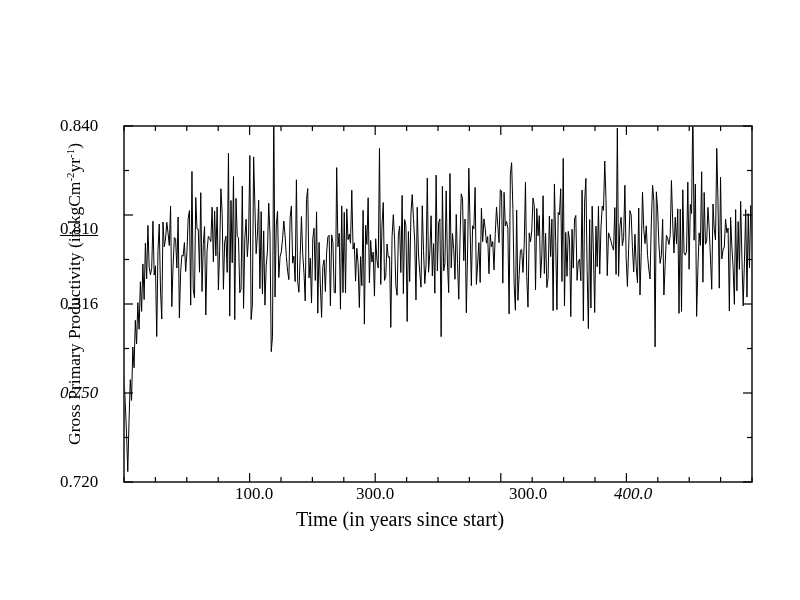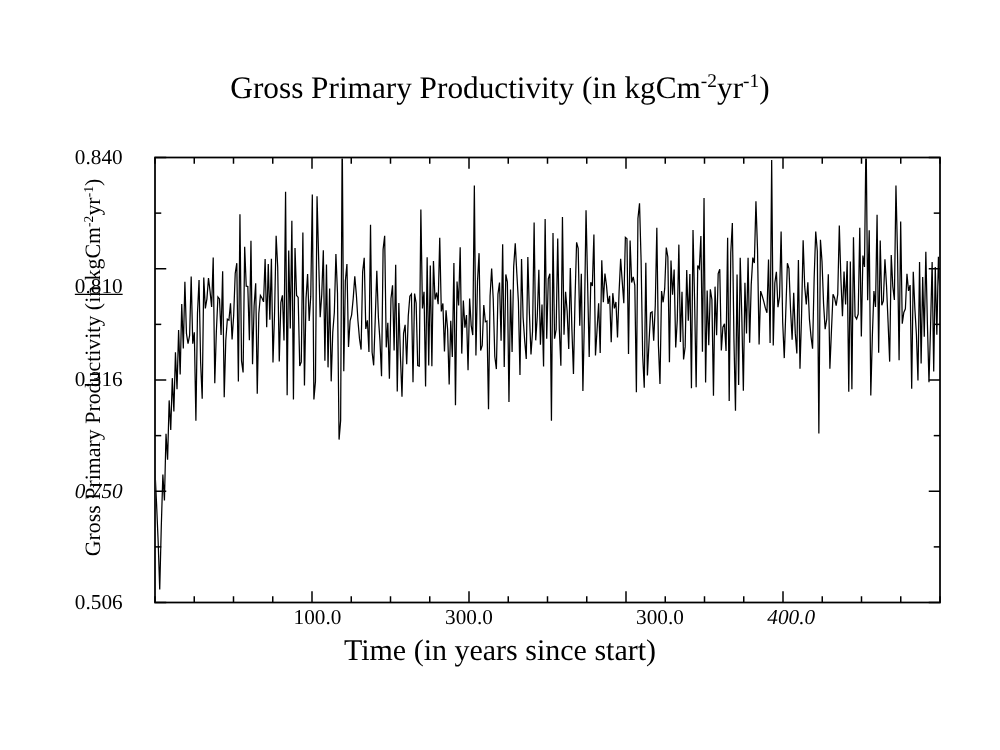--- a/index.html
+++ b/index.html
@@ -65,21 +65,21 @@
     right: 0px;
     top: 0;
     white-space: nowrap;
   }
   .xlabel {
     position: absolute;
     left: 0;
     top: 508px;
     width: 800px;
     text-align: center;
-    font-size: 24px;
+    font-size: 20px;
     white-space: nowrap;
   }
   .ylabel {
     position: absolute;
     left: 0;
     top: 0;
     width: 380px;
     text-align: center;
     font-size: 17.5px;
     white-space: nowrap;
@@ -104,23 +104,20 @@
     margin-top: -10px;
     white-space: nowrap;
   }
   svg { display: block; }
 </style>
 </head>
 <body>
 
 <div id="figure">
 
-  <div class="title">
-    <span>Gross Primary Productivity (in kgCm</span><sup>-2</sup><span>yr</span><sup>-1</sup><span>)</span>
-  </div>
 
 
   <div class="ylabel">
     <span>Gross Primary Productivity (in kgCm</span><sup>-2</sup><span>yr</span><sup>-1</sup><span>)</span>
   </div>
 
   <div class="xlabel">Time (in years since start)</div>
 
   <svg id="plot-svg" width="800" height="600">
       <defs>
@@ -194,20 +191,20 @@
         <line x1="752" y1="125.99999999999966" x2="743" y2="125.99999999999966" stroke="#000000" stroke-width="1.2"></line>
       </g>
     <path id="data-line" fill="none" stroke="#000000" stroke-width="1" stroke-linejoin="miter" stroke-linecap="butt" d="M124.00,376.68L125.26,403.38L126.52,433.05L127.78,471.62L129.03,421.18L130.29,379.65L131.55,400.42L132.81,347.02L134.07,367.78L135.33,320.32L136.59,344.05L137.84,302.52L139.10,329.22L140.36,281.75L141.62,311.42L142.88,263.95L144.14,299.55L145.39,243.18L146.65,278.78L147.91,225.38L149.17,266.92L150.43,274.92L151.69,268.32L152.95,221.19L154.20,275.02L155.46,265.83L156.72,336.52L157.98,250.58L159.24,223.97L160.50,290.03L161.76,319.02L163.01,221.99L164.27,246.79L165.53,239.08L166.79,222.37L168.05,233.08L169.31,245.56L170.57,206.00L171.82,306.66L173.08,265.46L174.34,237.53L175.60,239.15L176.86,267.99L178.12,217.00L179.37,317.87L180.63,272.15L181.89,255.29L183.15,256.12L184.41,242.57L185.67,271.51L186.93,252.47L188.18,218.62L189.44,210.57L190.70,305.20L191.96,171.46L193.22,288.69L194.48,297.98L195.74,197.46L196.99,228.92L198.25,229.21L199.51,272.22L200.77,192.68L202.03,291.48L203.29,244.56L204.55,226.59L205.80,315.04L207.06,250.85L208.32,236.37L209.58,238.43L210.84,241.51L212.10,207.18L213.35,261.77L214.61,211.15L215.87,255.75L217.13,206.96L218.39,289.95L219.65,250.40L220.91,188.70L222.16,213.58L223.42,289.28L224.68,242.12L225.94,236.24L227.20,272.37L228.46,153.32L229.72,316.13L230.97,200.43L232.23,262.75L233.49,176.52L234.75,319.64L236.01,198.35L237.27,236.36L238.53,237.95L239.78,292.73L241.04,289.50L242.30,186.01L243.56,308.35L244.82,238.88L246.08,219.18L247.33,256.72L248.59,237.12L249.85,155.54L251.11,319.50L252.37,304.97L253.63,156.93L254.89,205.74L256.14,253.70L257.40,235.67L258.66,200.29L259.92,288.63L261.18,211.62L262.44,293.89L263.70,230.90L264.95,305.09L266.21,265.84L267.47,250.07L268.73,203.23L269.99,234.35L271.25,351.68L272.51,336.47L273.76,104.64L275.02,297.05L276.28,224.77L277.54,211.18L278.80,277.53L280.06,256.68L281.31,251.83L282.57,238.67L283.83,221.01L285.09,235.86L286.35,256.45L287.61,271.14L288.87,279.63L290.12,217.37L291.38,206.23L292.64,263.12L293.90,256.23L295.16,281.60L296.42,179.75L297.68,281.77L298.93,292.26L300.19,255.24L301.45,216.55L302.71,253.81L303.97,272.50L305.23,300.93L306.48,199.50L307.74,188.58L309.00,277.89L310.26,258.18L311.52,303.05L312.78,238.74L314.04,228.26L315.29,280.47L316.55,211.84L317.81,313.22L319.07,242.39L320.33,284.88L321.59,317.33L322.85,266.65L324.10,259.89L325.36,291.47L326.62,252.92L327.88,236.89L329.14,235.27L330.40,305.85L331.66,234.85L332.91,242.44L334.17,292.41L335.43,292.90L336.69,167.60L337.95,246.77L339.21,233.40L340.46,309.16L341.72,205.87L342.98,292.49L344.24,212.33L345.50,292.95L346.76,208.84L348.02,239.61L349.27,234.07L350.53,243.29L351.79,190.22L353.05,249.14L354.31,242.79L355.57,281.09L356.83,248.24L358.08,263.48L359.34,307.56L360.60,256.64L361.86,285.63L363.12,210.36L364.38,324.18L365.64,225.23L366.89,244.45L368.15,197.72L369.41,282.89L370.67,240.40L371.93,262.10L373.19,252.08L374.44,296.11L375.70,238.79L376.96,260.48L378.22,268.06L379.48,148.44L380.74,284.43L382.00,225.06L383.25,202.51L384.51,280.45L385.77,276.27L387.03,244.03L388.29,257.35L389.55,256.72L390.81,327.37L392.06,236.83L393.32,214.73L394.58,239.17L395.84,285.21L397.10,295.28L398.36,235.28L399.62,226.11L400.87,272.55L402.13,195.37L403.39,293.59L404.65,219.57L405.91,225.64L407.17,321.51L408.42,231.52L409.68,281.56L410.94,213.42L412.20,194.63L413.46,218.55L414.72,241.27L415.98,299.95L417.23,207.26L418.49,254.00L419.75,272.65L421.01,287.16L422.27,205.70L423.53,250.74L424.79,283.60L426.04,264.97L427.30,177.95L428.56,272.28L429.82,253.01L431.08,215.77L432.34,275.86L433.60,243.66L434.85,293.26L436.11,175.13L437.37,271.04L438.63,223.03L439.89,218.92L441.15,336.69L442.40,186.35L443.66,270.93L444.92,263.65L446.18,190.85L447.44,262.94L448.70,292.61L449.96,173.52L451.21,267.79L452.47,233.50L453.73,249.26L454.99,279.25L456.25,214.49L457.51,263.23L458.77,299.20L460.02,239.23L461.28,193.87L462.54,198.68L463.80,260.61L465.06,219.02L466.32,312.75L467.58,252.03L468.83,168.26L470.09,226.86L471.35,285.63L472.61,225.76L473.87,228.83L475.13,187.52L476.38,284.35L477.64,264.02L478.90,242.61L480.16,282.44L481.42,208.27L482.68,241.72L483.94,218.88L485.19,228.31L486.45,243.19L487.71,236.60L488.97,273.76L490.23,234.55L491.49,246.77L492.75,241.60L494.00,269.89L495.26,233.48L496.52,207.00L497.78,225.13L499.04,242.66L500.30,189.89L501.56,190.95L502.81,283.14L504.07,192.33L505.33,226.02L506.59,221.52L507.85,228.22L509.11,313.88L510.36,174.67L511.62,162.67L512.88,208.44L514.14,284.40L515.40,310.25L516.66,210.11L517.92,300.36L519.17,274.49L520.43,250.36L521.69,249.49L522.95,272.48L524.21,244.64L525.47,182.29L526.73,276.25L527.98,307.13L529.24,232.86L530.50,241.84L531.76,230.94L533.02,197.99L534.28,205.58L535.54,289.85L536.79,208.48L538.05,235.77L539.31,215.61L540.57,278.01L541.83,255.87L543.09,195.71L544.34,273.55L545.60,233.36L546.86,287.57L548.12,277.51L549.38,216.00L550.64,256.54L551.90,219.13L553.15,310.69L554.41,183.95L555.67,240.28L556.93,309.71L558.19,212.49L559.45,214.86L560.71,188.74L561.96,281.44L563.22,158.41L564.48,305.91L565.74,232.41L567.00,276.27L568.26,231.40L569.52,239.74L570.77,316.66L572.03,229.31L573.29,268.14L574.55,218.89L575.81,215.47L577.07,280.36L578.32,261.80L579.58,259.07L580.84,280.77L582.10,190.12L583.36,320.83L584.62,202.05L585.88,178.41L587.13,270.44L588.39,328.63L589.65,219.59L590.91,308.02L592.17,206.18L593.43,252.50L594.69,312.50L595.94,226.19L597.20,266.73L598.46,206.17L599.72,274.10L600.98,227.69L602.24,206.11L603.49,210.39L604.75,161.04L606.01,199.50L607.27,275.66L608.53,232.86L609.79,236.76L611.05,241.31L612.30,246.52L613.56,250.18L614.82,207.56L616.08,274.46L617.34,127.98L618.60,276.32L619.86,226.37L621.11,217.37L622.37,245.73L623.63,237.56L624.89,185.25L626.15,257.78L627.41,286.48L628.67,248.21L629.92,210.64L631.18,214.91L632.44,247.72L633.70,271.86L634.96,234.23L636.22,266.50L637.47,282.76L638.73,208.04L639.99,295.00L641.25,252.40L642.51,192.16L643.77,229.33L645.03,243.54L646.28,225.84L647.54,255.32L648.80,269.07L650.06,279.00L651.32,222.85L652.58,185.21L653.84,200.73L655.09,346.86L656.35,191.82L657.61,209.17L658.87,243.41L660.13,263.40L661.39,255.18L662.65,219.50L663.90,295.04L665.16,264.65L666.42,235.33L667.68,238.41L668.94,244.56L670.20,235.44L671.45,180.49L672.71,222.95L673.97,253.00L675.23,217.16L676.49,243.67L677.75,208.84L679.01,313.37L680.26,209.20L681.52,311.41L682.78,189.79L684.04,253.07L685.30,255.20L686.56,251.25L687.82,182.16L689.07,269.23L690.33,204.44L691.59,213.52L692.85,105.23L694.11,240.22L695.37,184.12L696.63,316.36L697.88,268.85L699.14,232.79L700.40,245.53L701.66,171.74L702.92,282.18L704.18,192.47L705.43,244.28L706.69,240.77L707.95,207.43L709.21,228.38L710.47,257.91L711.73,289.28L712.99,204.00L714.24,229.21L715.50,239.97L716.76,148.39L718.02,203.11L719.28,288.16L720.54,177.20L721.80,258.98L723.05,249.94L724.31,246.99L725.57,219.00L726.83,232.74L728.09,228.06L729.35,310.91L730.61,217.42L731.86,246.33L733.12,267.46L734.38,304.38L735.64,209.58L736.90,290.75L738.16,221.56L739.41,269.32L740.67,201.36L741.93,259.33L743.19,305.84L744.45,261.05L745.71,209.62L746.97,297.10L748.22,213.60L749.48,267.73L750.74,205.42L752.00,236.83" clip-path="url(#plotclip)"></path>
   </svg>
 
   <div id="tick-labels">
       <div class="xtick-label" style="left: 254px;">100.0</div>
       <div class="xtick-label" style="left: 375.2px;">300.0</div>
       <div class="xtick-label" style="left: 528px;">300.0</div>
       <div class="xtick-label" style="left: 633px; font-style: italic;">400.0</div>
-      <div class="ytick-label" style="top: 482px;">0.506</div>
+      <div class="ytick-label" style="top: 482px;">0.720</div>
       <div class="ytick-label" style="top: 393px; font-style: italic;">0.750</div>
       <div class="ytick-label" style="top: 304px;">0.316</div>
       <div class="ytick-label" style="top: 229px; text-decoration: underline;">0.810</div>
       <div class="ytick-label" style="top: 126px;">0.840</div>
     </div>
 
 </div>
 
 </body></html>

